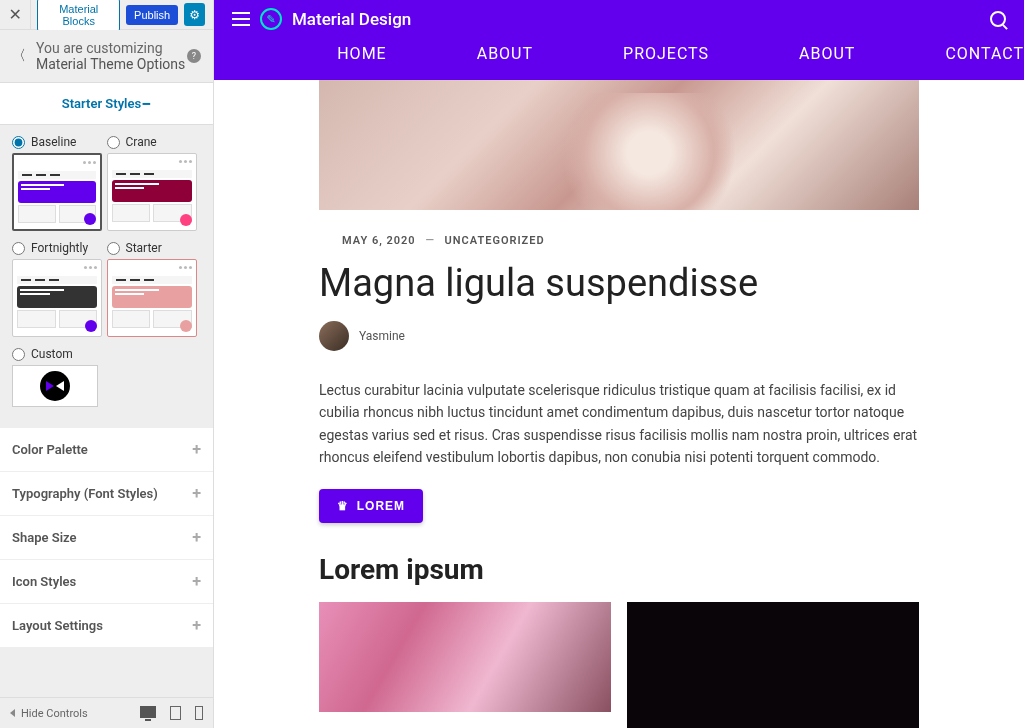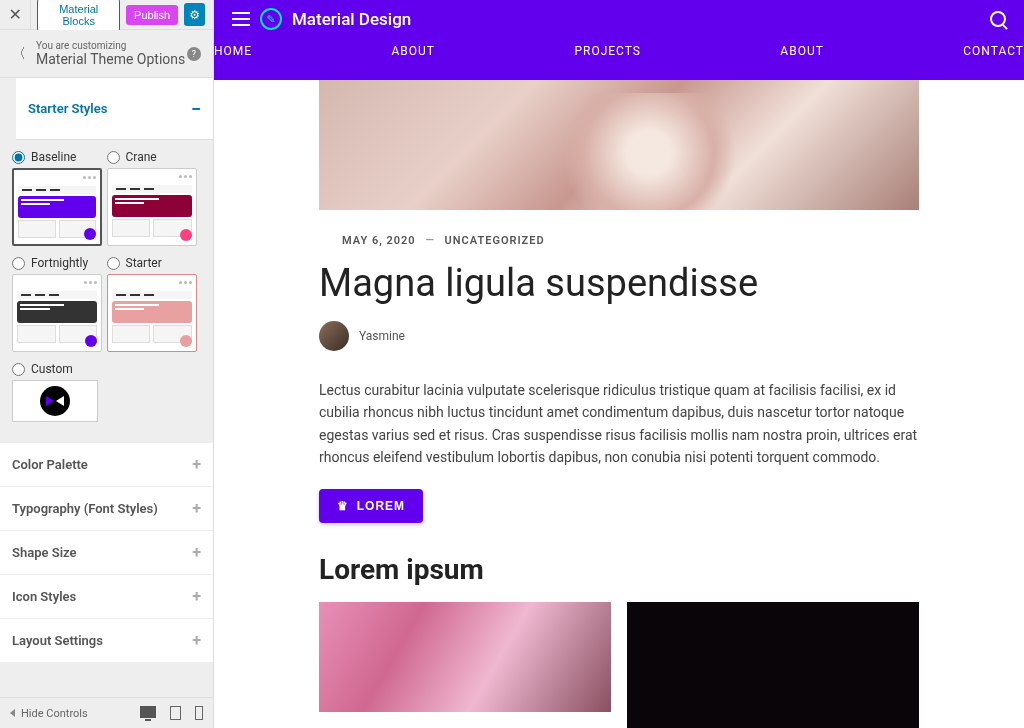--- a/index.html
+++ b/index.html
@@ -5,31 +5,31 @@
 * { box-sizing: border-box; margin: 0; padding: 0; }
 body { font-family: -apple-system, BlinkMacSystemFont, "Segoe UI", Roboto, sans-serif; font-size: 13px; color: #333; background: #f0f0f0; width: 1024px; height: 728px; overflow: hidden; }
 .app { display: flex; height: 728px; }
 
 
 .sidebar { width: 214px; background: #eeeeee; display: flex; flex-direction: column; border-right: 1px solid #ddd; }
 .sidebar-top { display: flex; align-items: center; height: 30px; background: #eee; border-bottom: 1px solid #ddd; padding: 0 8px; gap: 6px; }
 .close-btn { width: 36px; height: 100%; display: flex; align-items: center; justify-content: center; margin-left: -8px; border-right: 1px solid #ddd; cursor: pointer; font-size: 16px; color: #555; }
 .pill-btn { border: none; padding: 4px 8px; font-size: 11px; border-radius: 3px; cursor: pointer; }
 .pill-outline { background: #fff; border: 1px solid #0073aa; color: #0073aa; }
-.pill-primary { background: #d946ef; color: #fff; }
+.pill-primary { background: #1d4ed8; color: #fff; }
 .gear { background: #0085ba; color: #fff; width: 24px; height: 23px; display: inline-flex; align-items: center; justify-content: center; border-radius: 3px; font-size: 12px; cursor: pointer; }
 
 .sidebar-header { display: flex; align-items: center; padding: 10px 12px; border-bottom: 1px solid #ddd; background: #eee; }
 .back-arrow { width: 24px; font-size: 14px; color: #333; cursor: pointer; }
 .header-text { flex: 1; }
-.header-small { font-size: 10px; color: #666; }
+.header-small { font-size: 14px; color: #666; }
 .header-title { font-size: 14px; color: #555; font-weight: 400; }
 .help-icon { width: 14px; height: 14px; border-radius: 50%; background: #888; color: #fff; font-size: 9px; display: flex; align-items: center; justify-content: center; cursor: pointer; }
 
-.section-header { display: flex; justify-content: space-between; align-items: center; padding: 20px 12px; color: #0073aa; font-weight: 600; font-size: 13px; border-bottom: 1px solid #ddd; background: #fff; cursor: pointer; margin-left: 16px; }
+.section-header { display: flex; justify-content: center; align-items: center; padding: 10px 12px; color: #0073aa; font-weight: 600; font-size: 13px; border-bottom: 1px solid #ddd; background: #fff; cursor: pointer; }
 .minus { color: #0073aa; font-size: 18px; font-weight: bold; }
 
 .styles-grid { padding: 10px 12px; background: #eee; }
 .style-row { display: flex; gap: 0; margin-bottom: 10px; }
 .style-option { flex: 1; }
 .radio-label { display: flex; align-items: center; gap: 6px; font-size: 12px; color: #333; margin-bottom: 4px; cursor: pointer; }
 .radio-label input { accent-color: #0073aa; }
 .style-preview { width: 90px; height: 78px; border: 1px solid #ccc; background: #fff; border-radius: 2px; position: relative; overflow: hidden; cursor: pointer; }
 .style-preview.selected { border: 2px solid #555; }
 
@@ -71,21 +71,21 @@
 
 .preview { flex: 1; background: #fff; overflow: hidden; position: relative; }
 .site-header { background: #6200ee; color:#fff; height: 80px; }
 .site-top { display:flex; align-items:center; padding: 8px 18px; gap:10px;}
 .hamburger{width:18px;height:14px;display:flex;flex-direction:column;justify-content:space-between; cursor:pointer;}
 .hamburger span{height:2px;background:#fff;}
 .edit-circle{width:22px;height:22px;border:2px solid #00e5c4;border-radius:50%;display:flex;align-items:center;justify-content:center;color:#00e5c4;font-size:11px; cursor:pointer;}
 .site-title{font-size:17px;font-weight:500;}
 .search-icon{margin-left:auto;width:16px;height:16px;border:2px solid #fff;border-radius:50%;position:relative;cursor:pointer;}
 .search-icon::after{content:"";position:absolute;width:6px;height:2px;background:#fff;bottom:-3px;right:-4px;transform:rotate(45deg);}
-.site-nav{display:flex;justify-content:space-between;gap:90px;padding:6px 0;font-size:12px;letter-spacing:1px;}
+.site-nav{display:flex;justify-content:flex-end;gap:90px;padding:6px 0;font-size:16px;letter-spacing:1px;}
 .site-nav a{color:#fff;text-decoration:none;cursor:pointer;}
 
 .hero-img{margin:0 auto;width:600px;height:130px;background:linear-gradient(135deg,#d4b8b0 0%,#e8d0c8 30%,#c89890 50%,#f0e0d8 70%,#a88078 100%);position:relative;overflow:hidden;}
 .hero-img::before{content:"";position:absolute;left:40%;top:10%;width:180px;height:120px;background:radial-gradient(circle,#f5e8e0 20%,#d8b0a8 60%,transparent 80%);}
 
 .content{width:600px;margin:0 auto;padding:24px 0;}
 .meta{font-size:11px;letter-spacing:1px;color:#555;font-weight:600;margin-left:23px;}
 .meta .dash{margin:0 6px;color:#999;}
 .post-title{font-size:38px;font-weight:400;color:#222;margin:14px 0 16px;font-family:Roboto,sans-serif;}
 .author{display:flex;align-items:center;gap:10px;margin-bottom:28px;}

